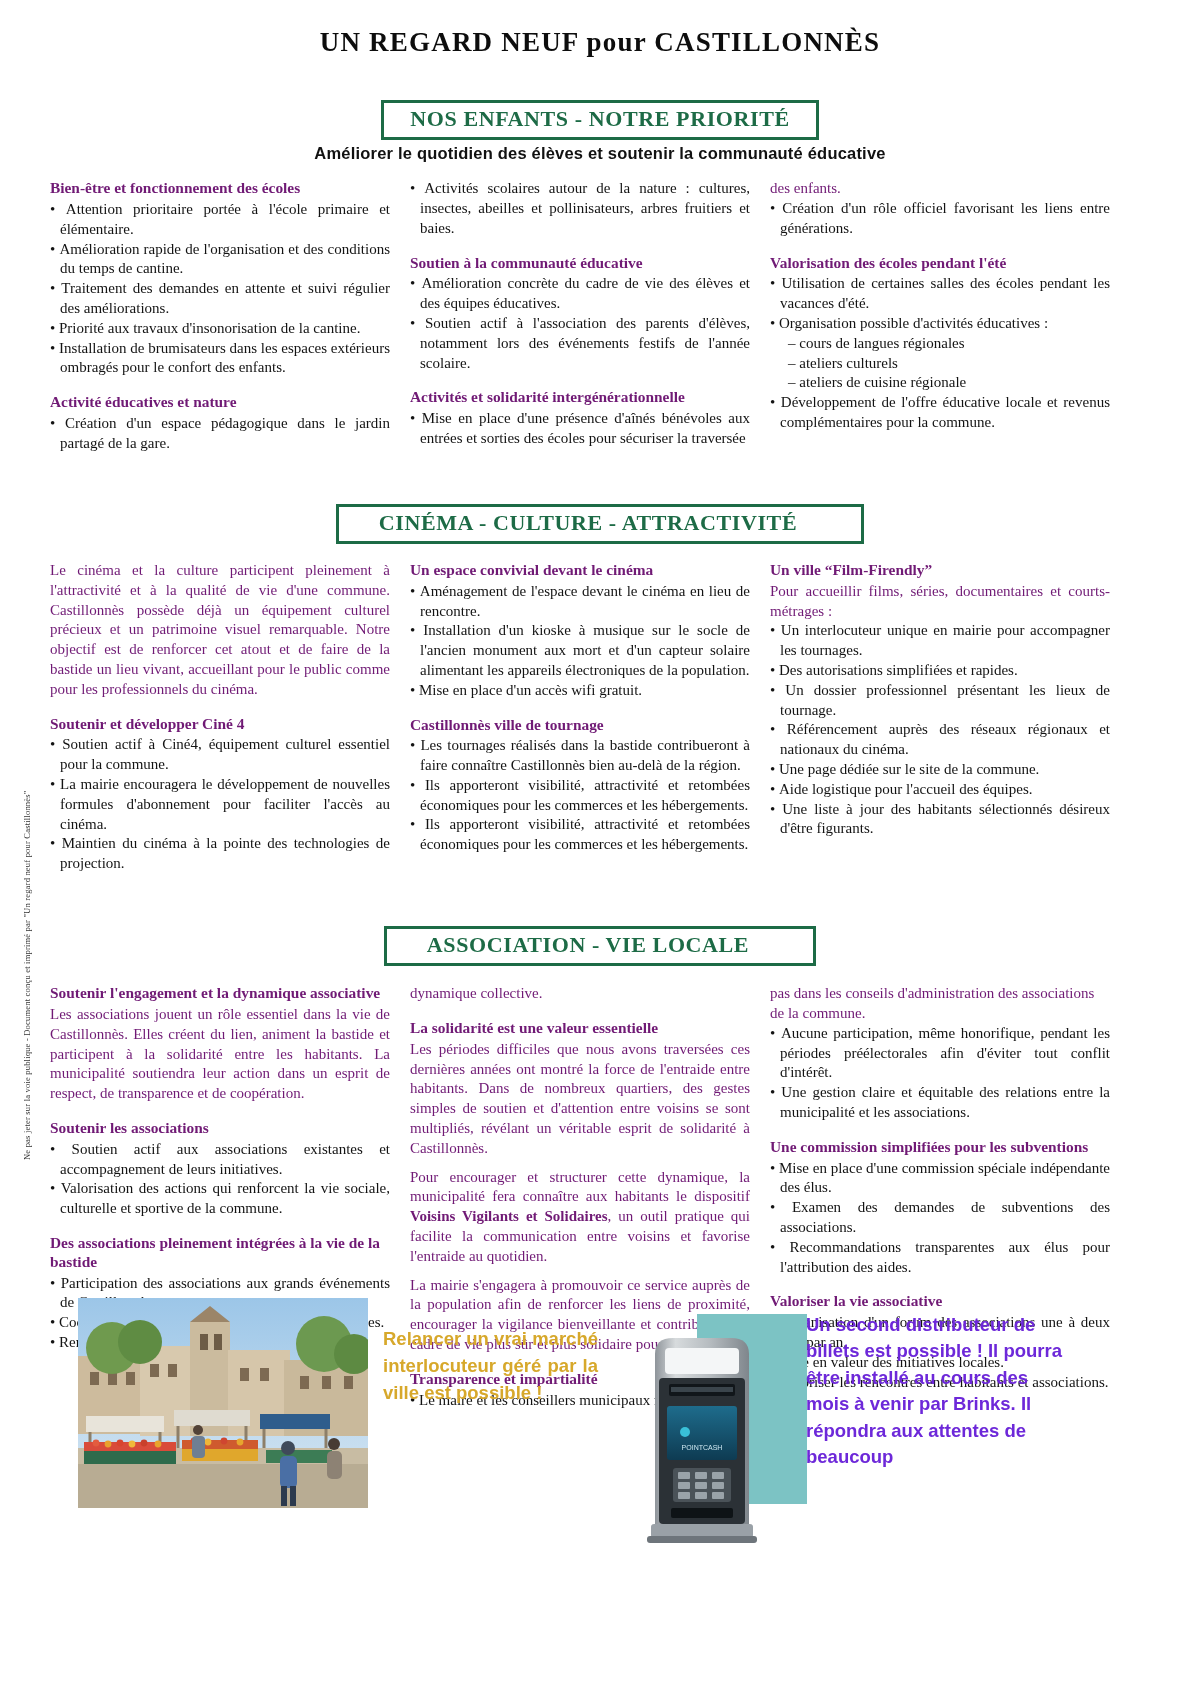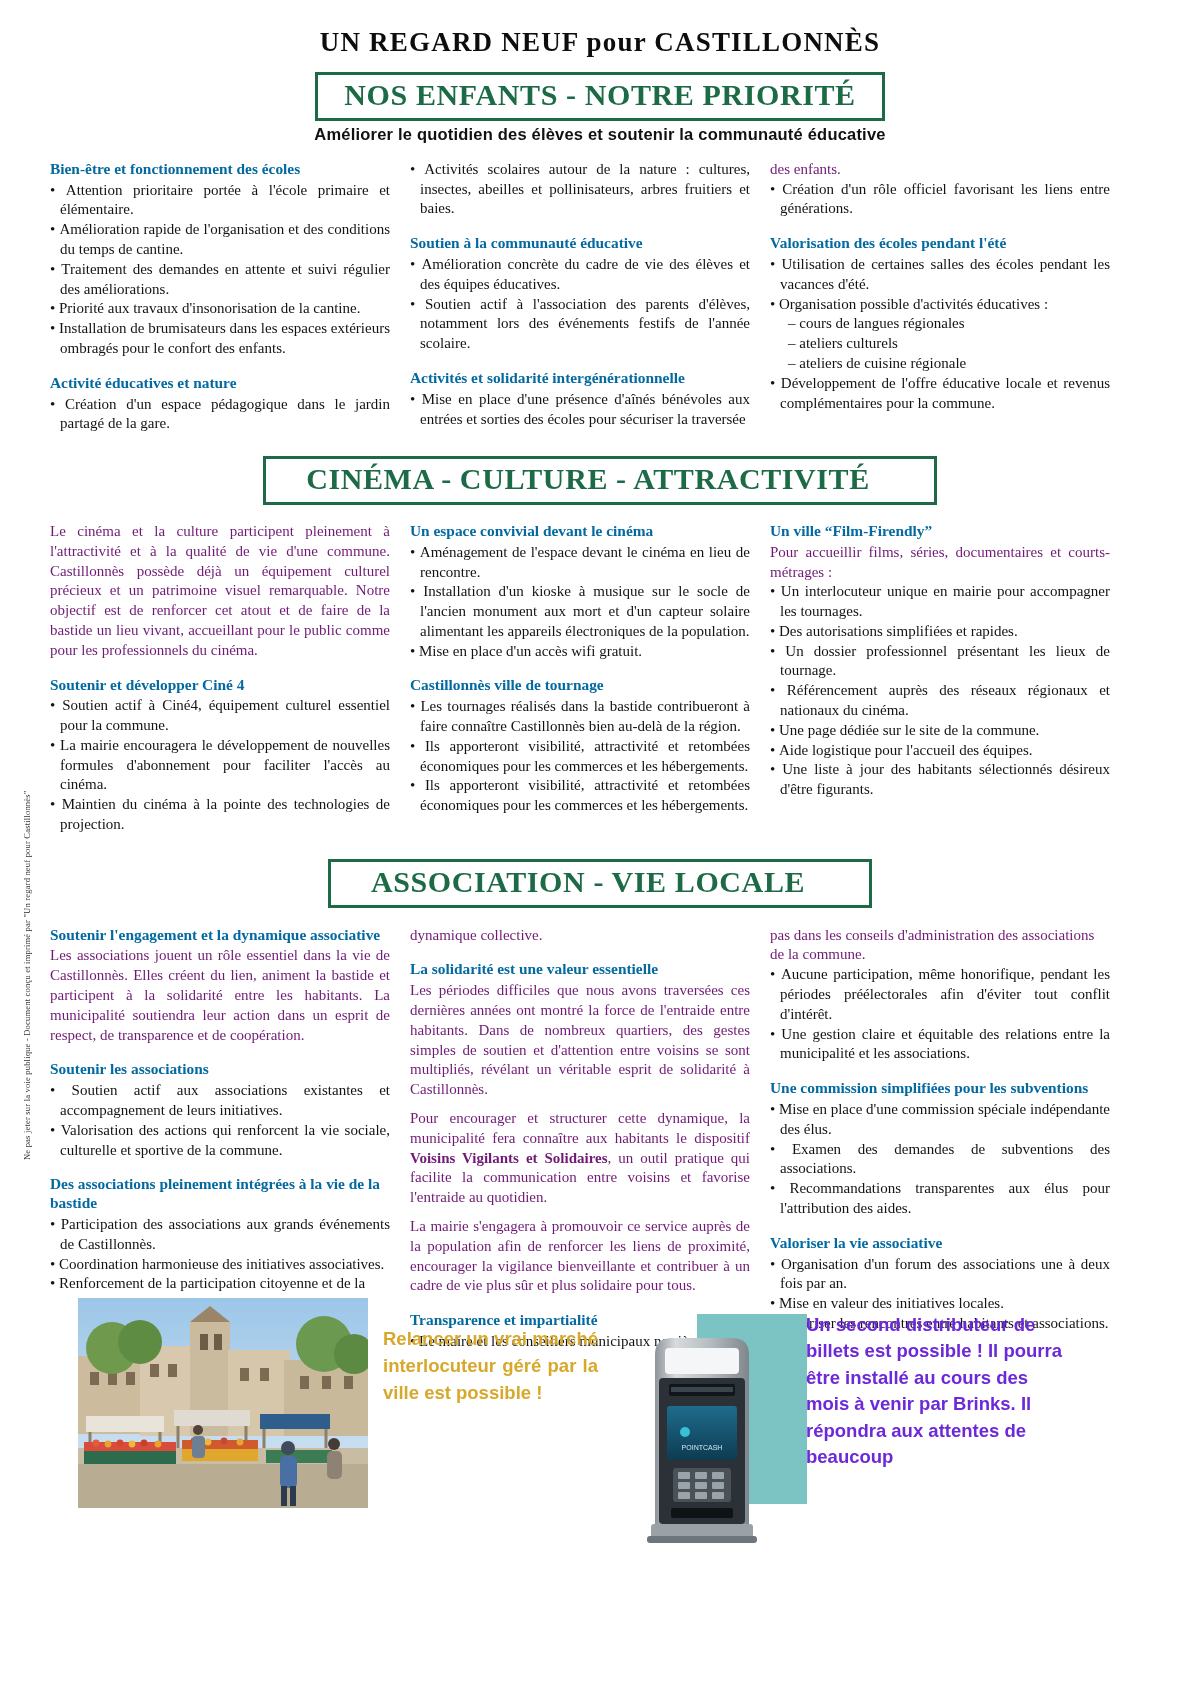--- a/index.html
+++ b/index.html
@@ -26,25 +26,26 @@
     padding-top:27px;
   }
 
   
   .banner-wrap { display:flex; justify-content:center; margin-top:14px; }
   .banner {
     border:3px solid #1d6b46;
     padding:4px 26px 7px 26px;
     color:#1d6b46;
     font-family:"Liberation Serif", serif;
-    font-size:30px;
+    font-size:22px;
     font-weight:bold;
     letter-spacing:0.6px;
     line-height:1.06;
     white-space:nowrap;
+    margin-top:28px;
   }
   .banner.wide { padding-left:40px; padding-right:64px; }
 
   .subtitle {
     text-align:center;
     font-family:"Liberation Sans", sans-serif;
     font-size:16.5px;
     font-weight:bold;
     color:#111;
     margin-top:4px;
@@ -60,21 +61,21 @@
     margin-top:16px;
   }
   .col { }
 
   h3.sub {
     font-family:"Liberation Serif", serif;
     font-size:15.4px;
     font-weight:bold;
     margin:0 0 2px 0;
     line-height:1.22;
-    color:#0369a1;
+    color:#701a75;
   }
   h3.sub.gap { margin-top:15px; }
 
   p.para {
     font-family:"Liberation Serif", serif;
     font-size:15px;
     line-height:1.32;
     margin:0 0 0 0;
     text-align:justify;
     color:#701a75;

